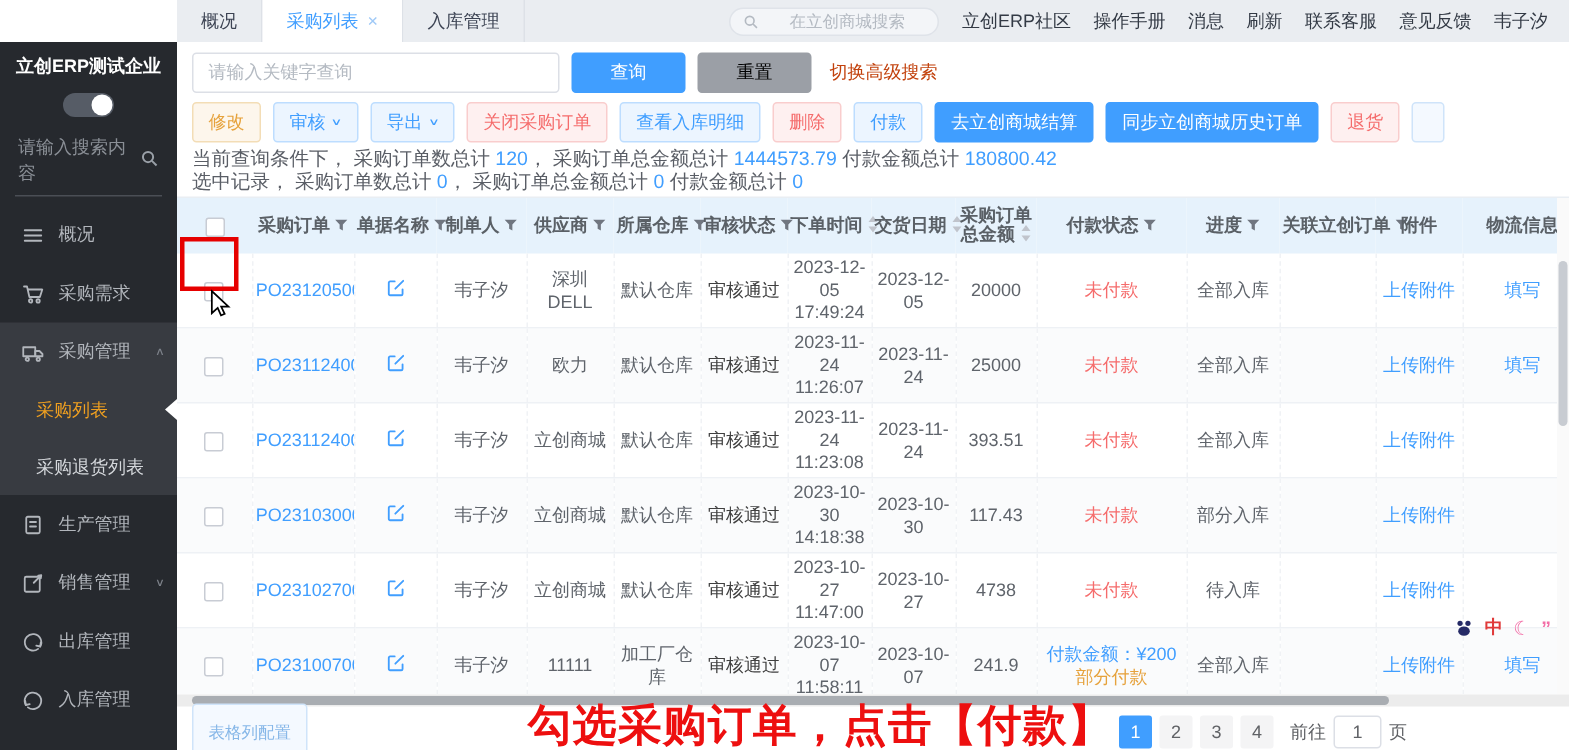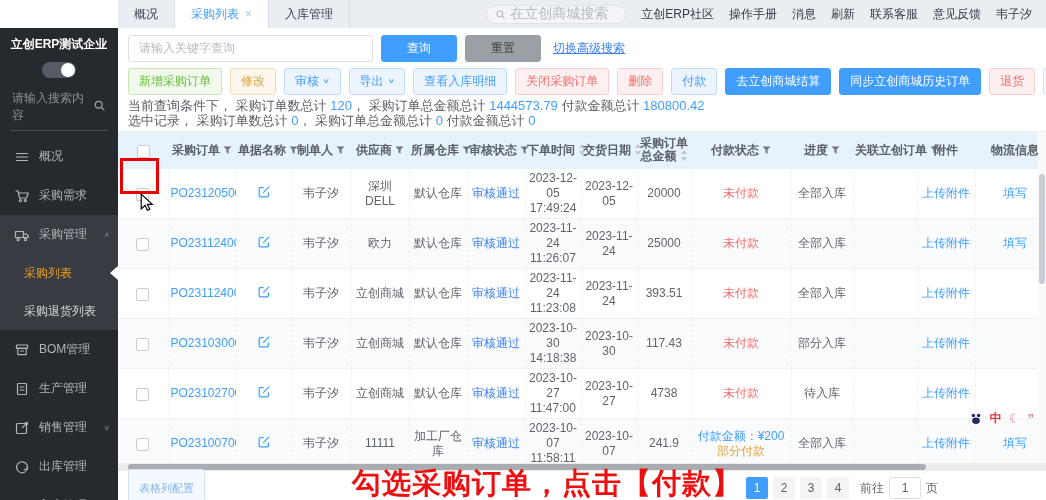--- a/index.html
+++ b/index.html
@@ -27,55 +27,55 @@
   .nav-child.active .arrow-marker { position:absolute; right:0; top:50%; margin-top:-7px; width:0; height:0; border-top:7px solid transparent; border-bottom:7px solid transparent; border-right:8px solid #ffffff; }
 
   
   .main { flex:1; display:flex; flex-direction:column; background:#fff; min-width:0; }
   .topbar { height:28px; background:#eaedf1; display:flex; align-items:stretch; }
   .tabs { display:flex; }
   .tab { display:flex; align-items:center; padding:0 16px; font-size:12px; color:#3c4353; border-right:1px solid #dde1e7; cursor:pointer; white-space:nowrap; }
   .tab.active { background:#fff; color:#409eff; }
   .tab .close { margin-left:6px; color:#9fc9f7; font-size:12px; }
   .top-right { margin-left:auto; display:flex; align-items:center; gap:15px; padding-right:14px; }
-  .top-search { width:140px; height:19px; background:#f3f5f8; border:1px solid #dfe3e9; border-radius:10px; display:flex; align-items:center; padding:0 8px; color:#b4bac2; font-size:14px; gap:4px; white-space:nowrap; }
+  .top-search { width:140px; height:19px; background:#f3f5f8; border:1px solid #dfe3e9; border-radius:10px; display:flex; align-items:center; padding:0 8px; color:#b4bac2; font-size:11px; gap:20px; white-space:nowrap; }
   .top-search svg { width:11px; height:11px; }
   .top-link { color:#333a45; font-size:12px; white-space:nowrap; cursor:pointer; }
   .user { color:#333a45; font-size:12px; cursor:pointer; }
 
   .content { flex:1; display:flex; flex-direction:column; min-height:0; }
   .filter-row { display:flex; align-items:center; gap:8px; margin:7px 0 0 10px; height:28px; }
   .kw-input { width:245px; height:27px; border:1px solid #dcdfe6; border-radius:3px; display:flex; align-items:center; padding:0 10px; color:#b4bac2; background:#fff; }
   .btn { height:27px; padding:0 25px; border-radius:3px; font-size:12px; border:1px solid transparent; cursor:pointer; white-space:nowrap; display:inline-flex; align-items:center; gap:4px; font-family:inherit; }
   .solid-blue { background:#409eff; color:#fff; border-color:#409eff; }
-  .solid-gray { background:#9b9fa6; color:#404040; border-color:#9b9fa6; }
+  .solid-gray { background:#9b9fa6; color:#000000; border-color:#9b9fa6; }
   .green  { background:#f0f9eb; color:#67c23a; border-color:#c8e6b5; }
   .orange { background:#fdf6ec; color:#e6a23c; border-color:#f3ddb6;justify-content:flex-end; }
   .blue   { background:#ecf5ff; color:#409eff; border-color:#bdddff; }
   .red    { background:#fef0f0; color:#f56c6c; border-color:#f9cdcd; }
   .blue-plain { background:#f4f9ff; color:#86b7e8; border-color:#cfe4fa; }
-  .adv-link { color:#3b82f6; cursor:pointer; margin-left:4px;text-decoration:underline; }
+  .adv-link { color:#c2410c; cursor:pointer; margin-left:4px; }
   .caret { font-size:9px; transform:scale(1.2,.7); }
 
   .toolbar { display:flex; align-items:center; gap:8px; margin:5px 0 0 10px; height:28px; flex-wrap:nowrap; }
   .toolbar .btn { padding:0 10px; }
 
   .summary { margin:3px 0 0 10px; line-height:15px; font-size:13px; color:#5a5e66; }
   .summary .v { color:#409eff; }
 
   
   .table-wrap { position:relative; margin-top:3px; height:336px; overflow:hidden; border-top:1px solid #e9eef3; }
   table { border-collapse:collapse; table-layout:fixed; width:918px; }
   th { background:#e6f2fc; color:#5a6066; font-weight:bold; font-size:12px; height:37px; padding:2px 2px; text-align:center; white-space:nowrap; }
   th.wrap { white-space:normal; line-height:13px; }
   td { height:38px; text-align:center; font-size:12px; color:#5f646b; border-bottom:1px solid #eef1f5; border-right:1px dashed #f0f2f5; padding:2px 2px; line-height:15px; overflow:hidden; }
   tr.odd td { background:#fafbfc; }
   .chkbox { display:inline-block; width:13px; height:13px; border:1px solid #c8ccd4; border-radius:2px; background:#fff; vertical-align:middle; }
   a.cell-link { color:#409eff; text-decoration:none; cursor:pointer; }
-  .st-green { color:#3b82f6;font-family:Liberation Serif, serif; }
+  .st-green { color:#404040;font-family:Liberation Serif, serif; }
   .st-red { color:#f56c6c; }
   .st-orange { color:#e6a23c; }
   .st-blue { color:#409eff; }
   .two-line { display:block; }
   .filter-ic { display:inline-block; margin-left:3px; vertical-align:-1px; }
   .edit-ic svg { width:14px; height:14px; }
 
   .vscroll { position:absolute; top:0; right:0; width:8px; height:100%; background:#fafafa; }
   .vthumb { position:absolute; top:42px; right:1px; width:6px; height:110px; background:#c8ccd2; border-radius:3px; }
   .hscroll { height:8px; margin:0; background:#ececec; position:relative; }
@@ -160,32 +160,20 @@
             <span class="arrow-marker"></span>
           </div>
           <div class="nav-child">
             <span>采购退货列表</span>
           </div>
         </div>
         <div>
           <div class="nav-item">
             <span class="icon">
               <svg viewBox="0 0 16 16" fill="none" stroke="currentColor" stroke-width="1.2" stroke-linecap="round" stroke-linejoin="round">
-                <rect x="2.5" y="3" width="11" height="3.4"></rect>
-                <rect x="3.8" y="6.4" width="8.4" height="6.2"></rect>
-                <path d="M6.5 9h3"></path>
-              </svg>
-            </span>
-            <span class="nav-label">BOM管理</span>
-          </div>
-        </div>
-        <div>
-          <div class="nav-item">
-            <span class="icon">
-              <svg viewBox="0 0 16 16" fill="none" stroke="currentColor" stroke-width="1.2" stroke-linecap="round" stroke-linejoin="round">
                 <rect x="3.5" y="2.5" width="9" height="11" rx="1"></rect>
                 <path d="M6 6h4M6 9h4"></path>
               </svg>
             </span>
             <span class="nav-label">生产管理</span>
           </div>
         </div>
         <div>
           <div class="nav-item">
             <span class="icon">
@@ -264,39 +252,36 @@
       <div class="filter-row">
         <div class="kw-input">
           <span>请输入关键字查询</span>
         </div>
         <button class="btn solid-blue">查询</button>
         <button class="btn solid-gray">重置</button>
         <span class="adv-link">切换高级搜索</span>
       </div>
 
       <div class="toolbar" id="toolbar">
-          <button class="btn green">
-            <span>新增采购订单</span>
-          </button>
           <button class="btn orange">
             <span>修改</span>
           </button>
           <button class="btn blue">
             <span>审核</span>
             <span class="caret">∨</span>
           </button>
           <button class="btn blue">
             <span>导出</span>
             <span class="caret">∨</span>
           </button>
+          <button class="btn red">
+            <span>关闭采购订单</span>
+          </button>
           <button class="btn blue">
             <span>查看入库明细</span>
-          </button>
-          <button class="btn red">
-            <span>关闭采购订单</span>
           </button>
           <button class="btn red">
             <span>删除</span>
           </button>
           <button class="btn blue">
             <span>付款</span>
           </button>
           <button class="btn solid-blue">
             <span>去立创商城结算</span>
           </button>

